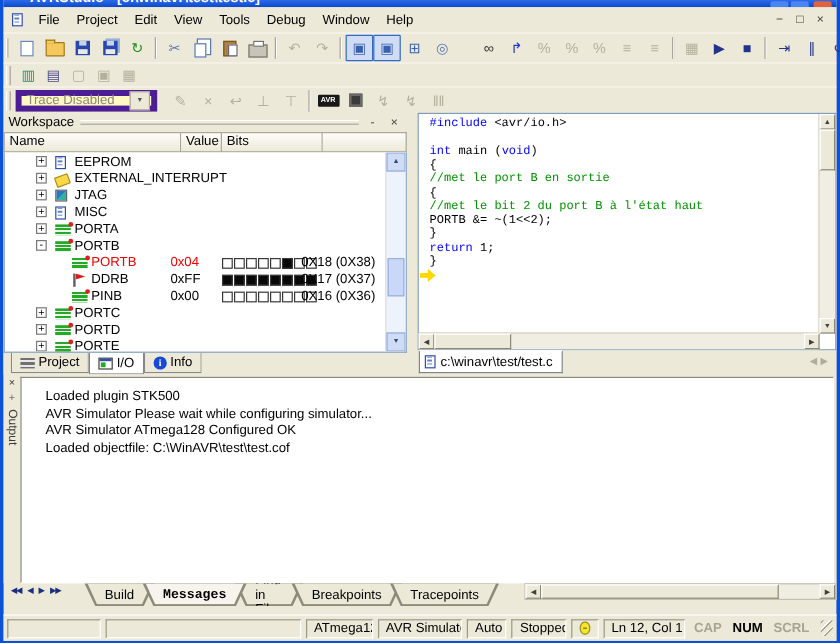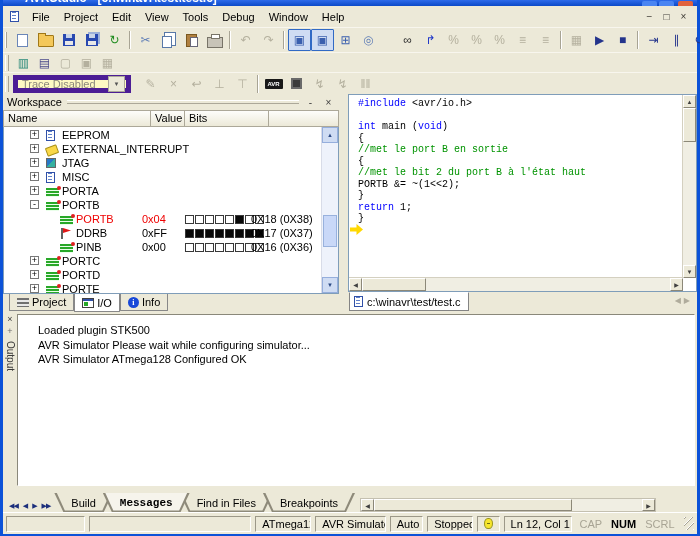--- a/index.html
+++ b/index.html
@@ -143,21 +143,21 @@
   
   #output{position:absolute;left:0;top:312px;right:0;height:174px;background:#ece9d8;}
   #out-strip{position:absolute;left:0;top:0;width:14px;bottom:0;display:flex;flex-direction:column;align-items:center;padding-top:3px;gap:3px;}
   #out-strip .xbtn{font-size:9px;color:#404040;line-height:1;}
   #out-strip .pin{font-size:9px;color:#707070;line-height:1;}
   #out-label{writing-mode:vertical-rl;font-size:10px;color:#3a3a3a;margin-top:2px;}
   #out-content{position:absolute;left:14px;top:2px;right:2px;bottom:0;background:#fff;
     border:1px solid;border-color:#8a887a #fff #fff #8a887a;box-sizing:border-box;overflow:hidden;}
   #out-msgs{padding:8px 0 0 20px;line-height:14.5px;}
   
-  #out-tabs{position:absolute;left:0;top:486px;right:0;height:26px;display:flex;align-items:flex-end;padding-left:5px;}
+  #out-tabs{position:absolute;left:0;top:486px;right:0;height:26px;display:flex;align-items:flex-start;padding-left:5px;gap:16px;}
   #out-nav{display:flex;gap:3px;margin-right:8px;}
   .onav{color:#1c2f7c;font-size:7px;letter-spacing:-1px;padding:2px 1px;}
   #out-tablist{display:flex;height:19px;align-items:stretch;}
   .otab{position:relative;padding:0 17px;margin:0 -5px;display:flex;align-items:center;justify-content:center;
     clip-path:polygon(0 0,100% 0,calc(100% - 9px) 100%,9px 100%);background:#8e8a7a;}
   .otab::before{content:"";position:absolute;inset:0 1.5px 1.5px 1.5px;
     clip-path:polygon(1px 0,calc(100% - 1px) 0,calc(100% - 9px) 100%,9px 100%);background:#ece9d8;}
   .otab.active{font-weight:bold;z-index:2;font-family:Liberation Mono, monospace;}
   .otab.active::before{background:#f6f4ec;}
   .otab span{position:relative;z-index:1;}
@@ -166,21 +166,21 @@
   #out-hscroll .carr{height:100%;}
   #out-hthumb{width:198px;height:100%;}
   
   #statusbar{position:absolute;left:0;top:512px;right:0;height:22px;background:#ece9d8;display:flex;
     align-items:center;padding:0 3px;gap:4px;box-sizing:border-box;border-top:1px solid #fff;}
   .spanel{height:16px;border:1px solid;border-color:#9c9888 #fff #fff #9c9888;padding:1px 6px;
     box-sizing:border-box;display:flex;align-items:center;overflow:hidden;white-space:nowrap;}
   .sp1{width:94px;}.sp2{width:198px;}.sp3{width:66px;}.sp4{width:84px;}.sp5{width:38px;}
   .sp6{width:54px;}.spled{width:24px;justify-content:center;}.sppos{width:82px;}
   #kbd-ind{display:flex;gap:3px;margin-left:auto;}
-  .kbd{color:#a8a494;padding:0 3px;}
+  .kbd{color:#a8a494;padding:0 3px;font-weight:bold;}
   .kbd.on{color:#000;font-weight:bold;}
   .led{width:11px;height:11px;border-radius:50%;background:#f6e52c;border:1px solid #97931f;position:relative;box-sizing:border-box;}
   .led::after{content:"";position:absolute;left:2px;right:2px;top:4px;height:1px;background:#6e6a14;}
   .grip2{width:13px;height:13px;margin-left:2px;
     background:repeating-linear-gradient(135deg,#fff 0 1px,#a8a494 1px 2px,transparent 2px 5px);}
 </style>
 </head>
 <body>
 
 <div id="app">
@@ -490,20 +490,21 @@
     <div id="out-strip">
       <span class="xbtn">×</span>
       <span class="pin">+</span>
       <span id="out-label">Output</span>
     </div>
     <div id="out-content">
       <div id="out-msgs">
           <div class="omsg">Loaded plugin STK500</div>
           <div class="omsg">AVR Simulator Please wait while configuring simulator...</div>
           <div class="omsg">AVR Simulator ATmega128 Configured OK</div>
+          <div class="omsg">Loaded objectfile: C:\WinAVR\test\test.cof</div>
         </div>
     </div>
   </div>
 
   <div id="out-tabs">
     <div id="out-nav">
         <span class="onav">◀◀</span>
         <span class="onav">◀</span>
         <span class="onav">▶</span>
         <span class="onav">▶▶</span>
@@ -513,20 +514,23 @@
           <span>Build</span>
         </div>
         <div class="otab active">
           <span>Messages</span>
         </div>
         <div class="otab">
           <span>Find in Files</span>
         </div>
         <div class="otab">
           <span>Breakpoints</span>
+        </div>
+        <div class="otab">
+          <span>Tracepoints</span>
         </div>
       </div>
     <div id="out-hscroll">
       <div class="carr">◀</div>
       <div id="out-hthumb" class="cthumb"></div>
       <div class="carr" style="margin-left:auto;">▶</div>
     </div>
   </div>
 
   <div id="statusbar">

